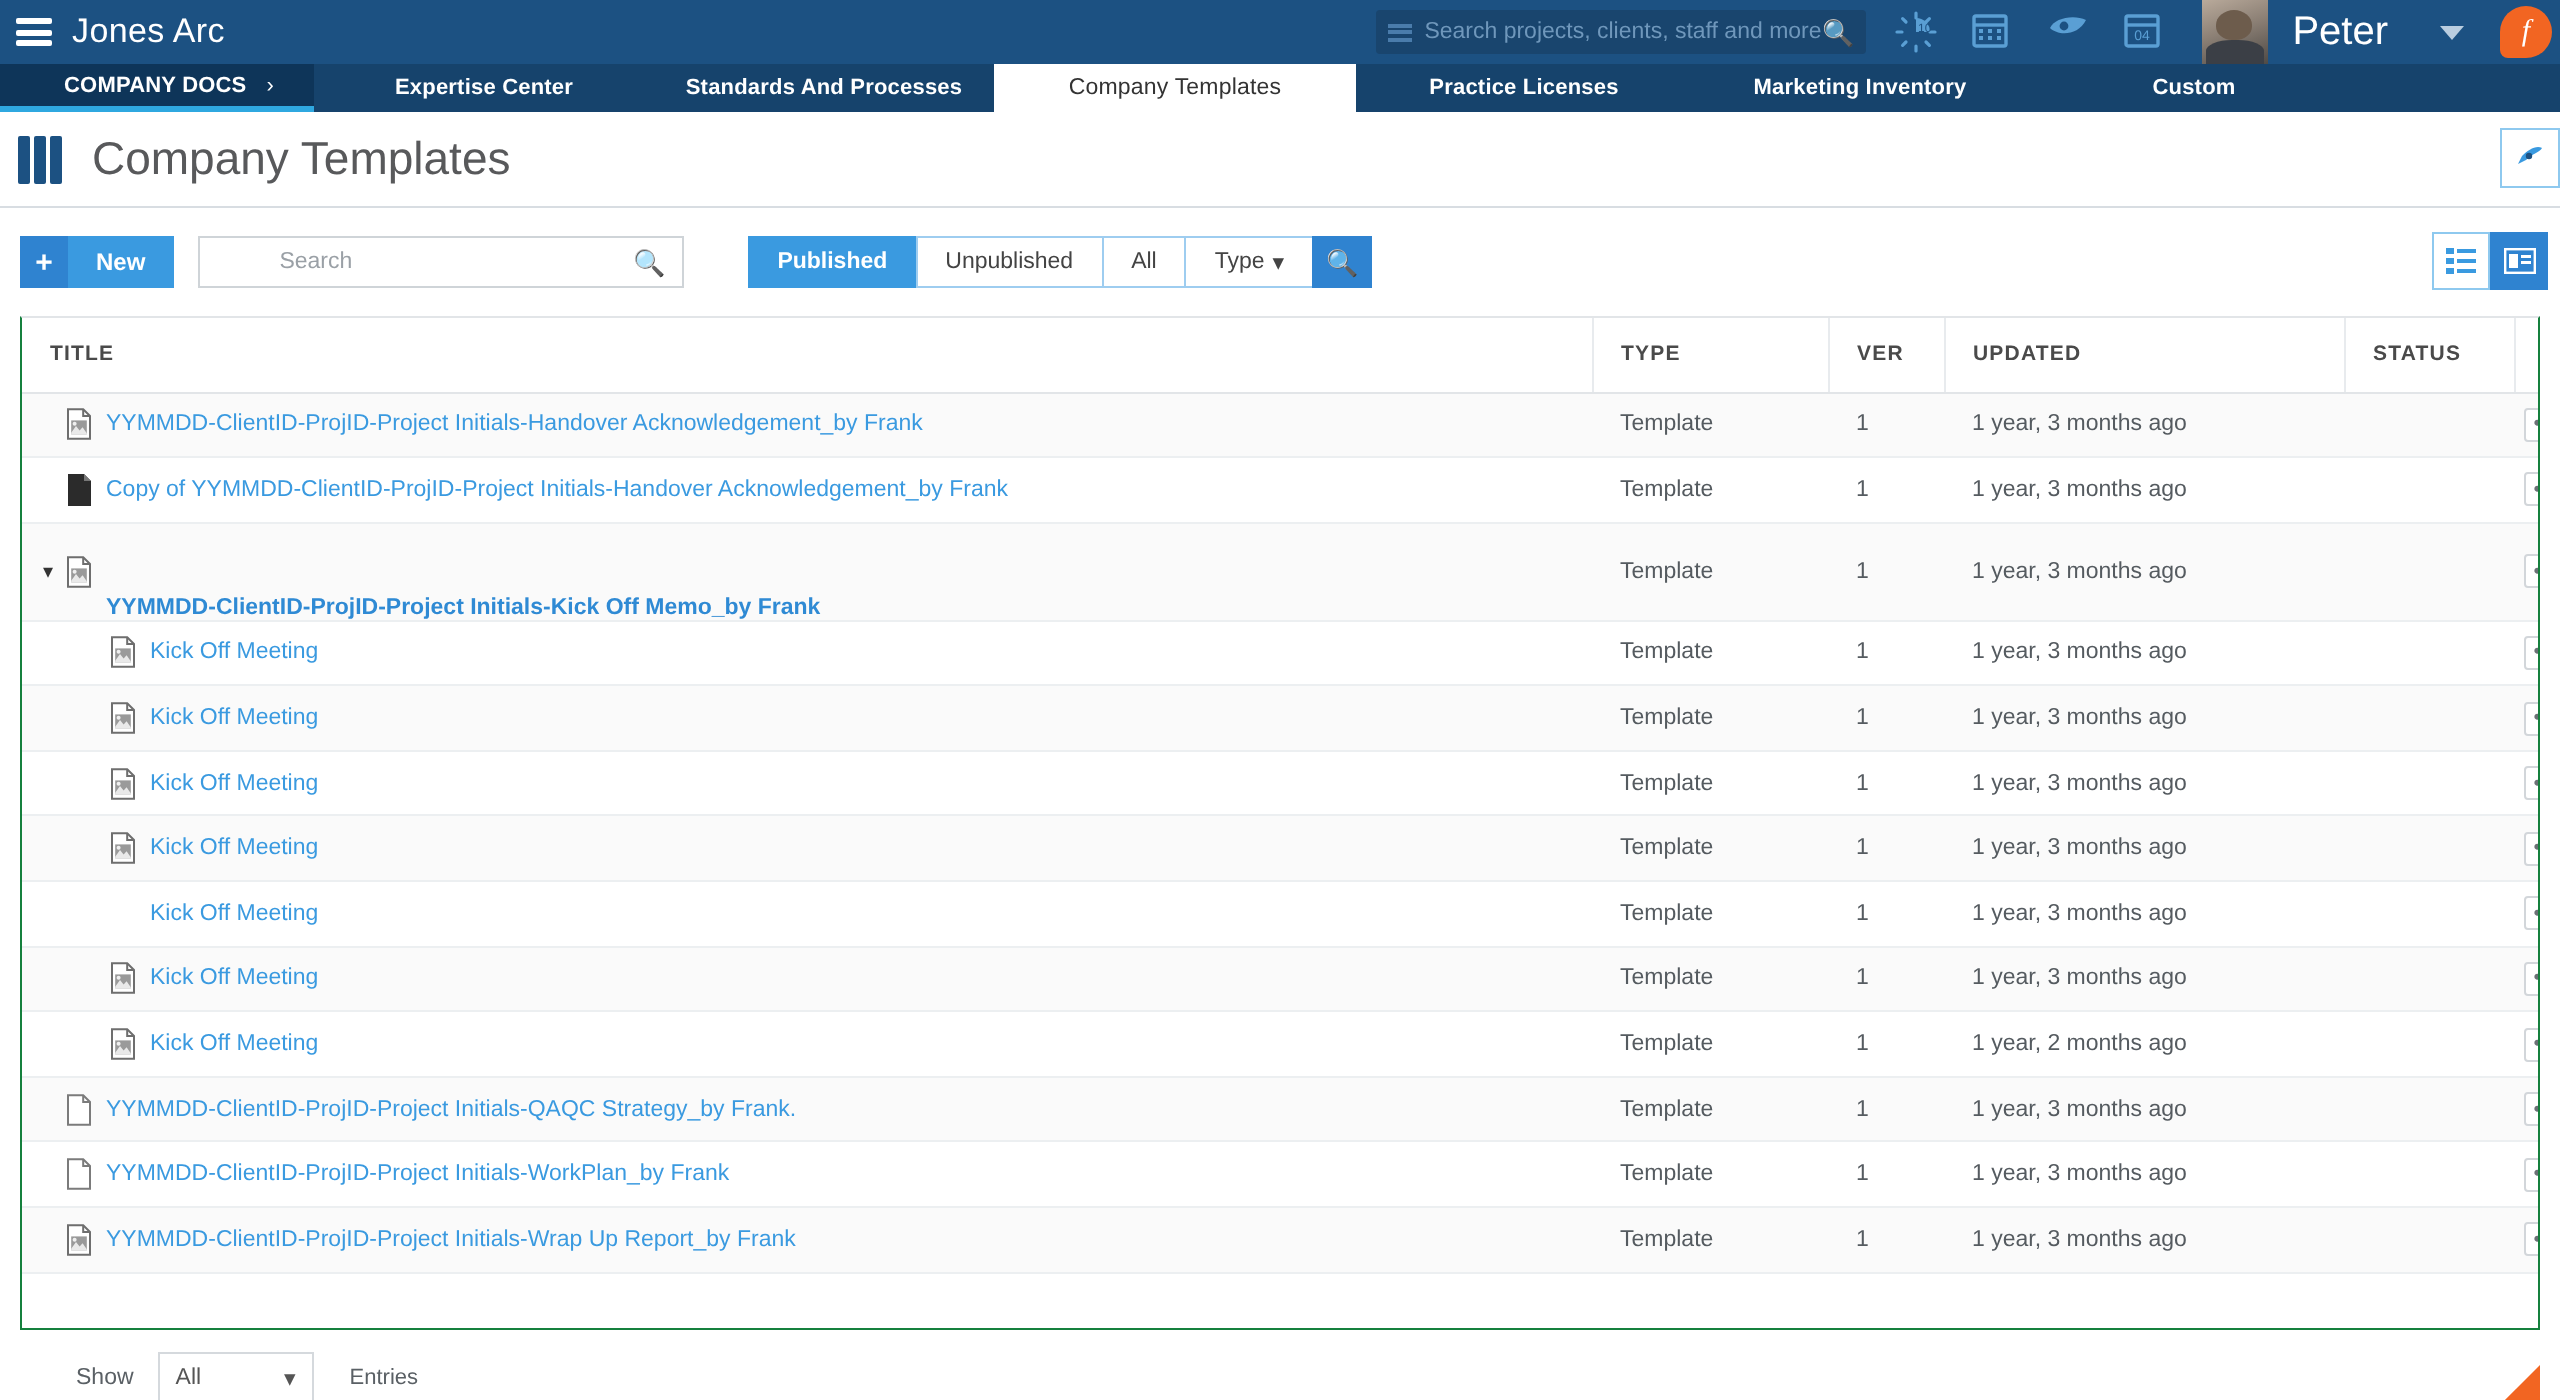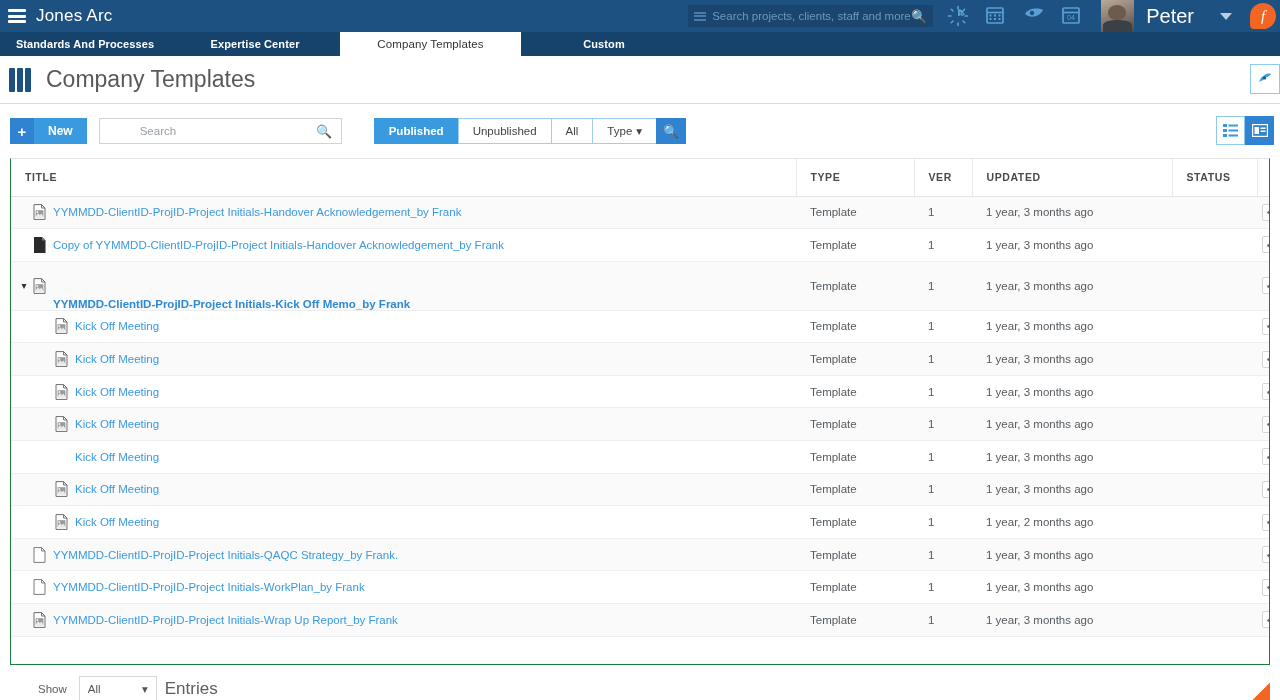--- a/index.html
+++ b/index.html
@@ -270,21 +270,21 @@
     height: 48px; margin: 0 10px;
     display:flex; align-items:center;
     position:relative;
   }
   .show-lbl { font-size:11.5px; color:#5a6065; margin-left:28px; margin-right:12px; }
   .show-sel {
     width:78px; height:26px; border:1px solid #d5d9dd; background:#fff;
     display:flex;align-items:center; justify-content:space-between;
     padding:0 8px; font-size:11.5px; color:#555; cursor:pointer;
   }
-  .entries-lbl { font-size:17px; color:#5a6065; margin-left:8px; }
+  .entries-lbl { font-size:11px; color:#5a6065; margin-left:18px; }
   .pager {
     position:absolute; right: 18px; top: 9px;
     display:flex; height:28px; border:1px solid #e0e3e6; background:#fff;
   }
   .pg {
     display:flex;align-items:center;justify-content:center;
     padding:0 12px; font-size:11.5px; color:#5a6065; cursor:pointer;
   }
   .pg.num { background:#3a9ae0; color:#fff; min-width:30px; padding:0; }
   .beta-ribbon {
@@ -366,23 +366,29 @@
     </div>
 
     <div class="avatar"></div>
     <div class="username">Peter</div>
     <div class="caret-down"></div>
     <div class="chat-bubble">f</div>
   </div>
 </div>
 
 <div class="navtabs">
+  <div class="navtab first">
+    <span>COMPANY DOCS</span>
+    <span class="chev">›</span>
+  </div>
+  <div class="navtab nt-exp">Expertise Center</div>
   <div class="navtab nt-std">Standards And Processes</div>
-  <div class="navtab nt-exp">Expertise Center</div>
   <div class="navtab nt-tpl active">Company Templates</div>
+  <div class="navtab nt-lic">Practice Licenses</div>
+  <div class="navtab nt-mkt">Marketing Inventory</div>
   <div class="navtab nt-cus">Custom</div>
 </div>
 
 <div class="titlebar">
   <span class="title-icon">
       <i></i>
       <i></i>
       <i></i>
     </span>
   <span class="page-title">Company Templates</span>

